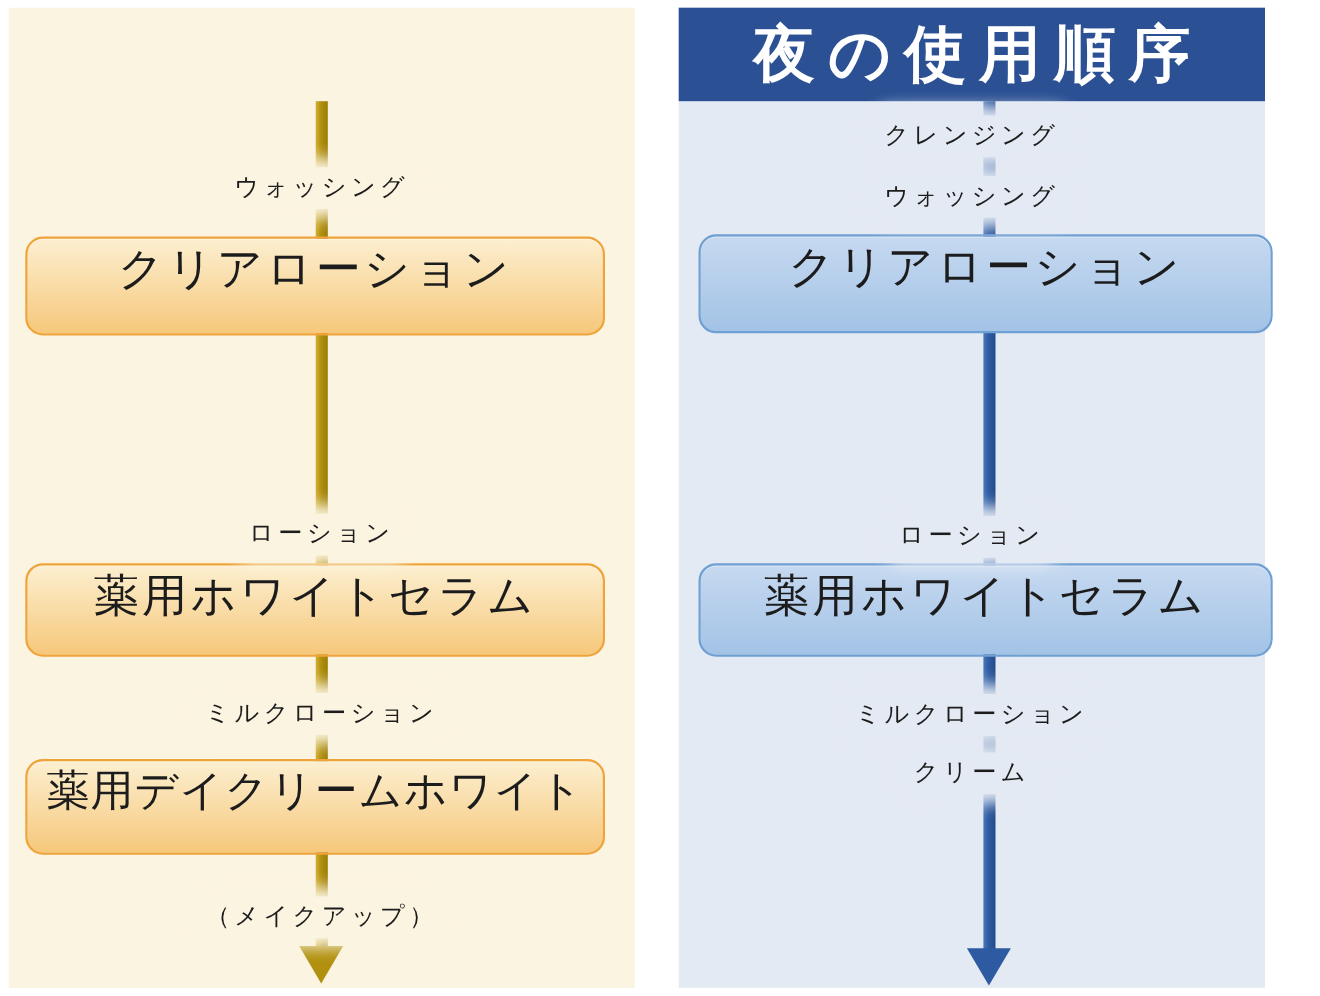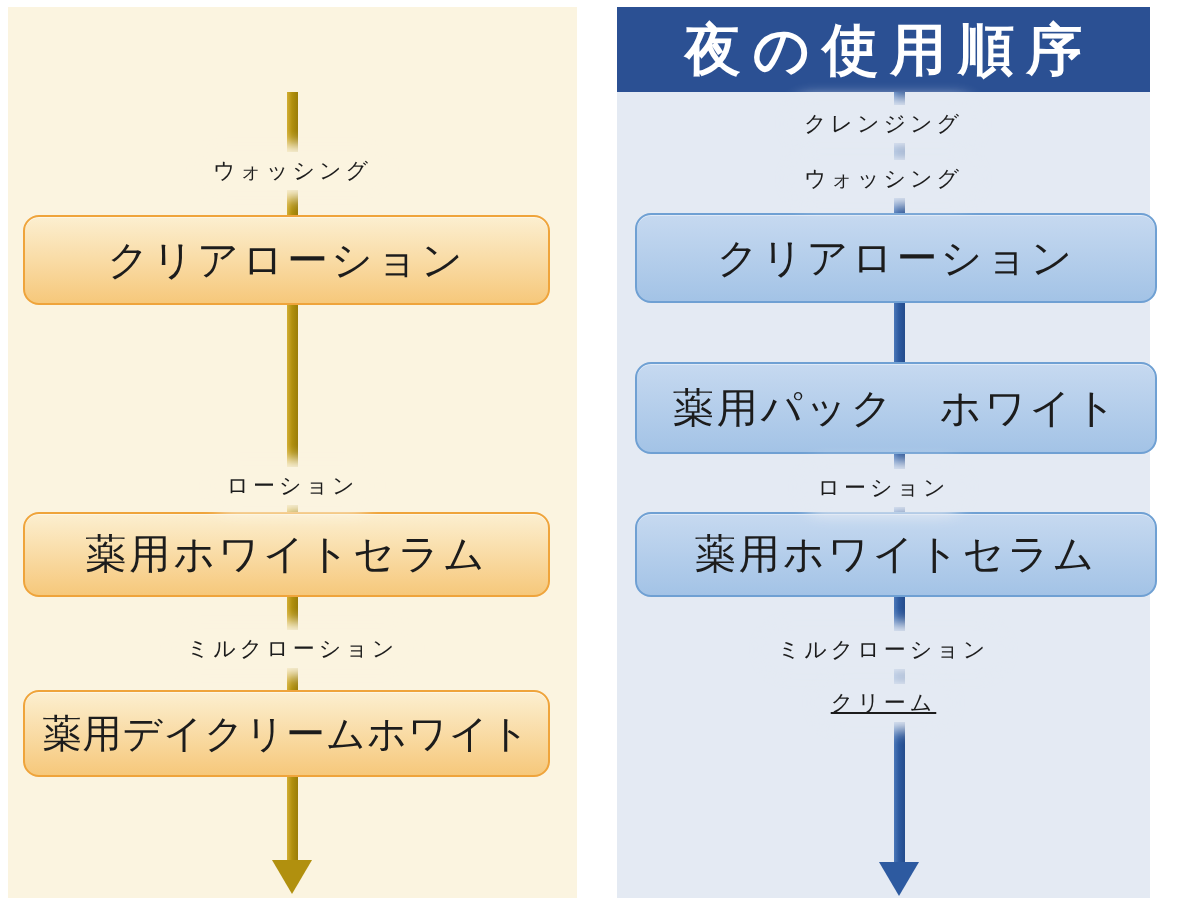--- a/index.html
+++ b/index.html
@@ -48,21 +48,21 @@
     display:inline-block;padding:0 10px;border-radius:18px;
     background:var(--panel-bg);
     box-shadow:0 0 14px 8px var(--panel-bg);
   }
 
   .step-box{
     position:absolute;z-index:2;box-sizing:border-box;
     border:2px solid var(--box-border);border-radius:16px;
     background:linear-gradient(180deg, var(--box-fill-top) 0%, var(--box-fill-bottom) 100%);
     box-shadow:inset 0 1px 0 rgba(255,255,255,.45);
-    display:flex;align-items:center;justify-content:center;
+    display:flex;justify-content:center;
     font-size:41px;letter-spacing:3px;white-space:nowrap;
   }
   .morning .step-box{left:15px;width:527px;}
   .night   .step-box{left:18px;width:522px;}
 
   
   .m-lab-washing {top:145px;}
   .m-box-clear   {top:208px;height:90px;}
   .m-lab-lotion  {top:460px;}
   .m-box-serum   {top:505px;height:85px;}
@@ -72,21 +72,21 @@
 
   
   .n-lab-cleansing{top:98px;}
   .n-lab-washing  {top:153px;}
   .n-box-clear    {top:206px;height:90px;}
   .n-lab-massage  {top:312px;}
   .n-box-pack     {top:355px;height:92px;}
   .n-lab-lotion   {top:462px;}
   .n-box-serum    {top:505px;height:85px;}
   .n-lab-milk     {top:624px;}
-  .n-lab-cream    {top:677px;text-decoration:underline;}
+  .n-lab-cream    {top:677px;}
 </style>
 </head>
 <body>
 
 <div class="page">
 
   <section class="panel morning" style="--header-bg: #AD8A1B; --panel-bg: #FBF4E0; --box-border: #EFA43B; --box-fill-top: #FCEFD0; --box-fill-bottom: #F6C87B; --arrow: #B1900E; --arrow-light: #D3AE34; --arrow-dark: #9A7D08;">
 
     <div class="flow-line"></div>
     <div class="flow-arrowhead"></div>
@@ -108,20 +108,23 @@
     </div>
 
     <div class="step-label m-lab-milk">
       <span class="halo">ミルクローション</span>
     </div>
 
     <div class="step-box m-box-daycream">
       <span>薬用デイクリームホワイト</span>
     </div>
 
+    <div class="step-label m-lab-makeup">
+      <span class="halo">（メイクアップ）</span>
+    </div>
   </section>
 
   <section class="panel night" style="--header-bg: #2B5093; --panel-bg: #E4EAF3; --box-border: #6FA0D3; --box-fill-top: #C6D9F0; --box-fill-bottom: #A3C3E6; --arrow: #2D5AA0; --arrow-light: #4A77B8; --arrow-dark: #244C8C;">
     <header class="panel-header">
       <h1 class="panel-title">夜の使用順序</h1>
     </header>
 
     <div class="flow-line"></div>
     <div class="flow-arrowhead"></div>
 
@@ -131,23 +134,20 @@
 
     <div class="step-label n-lab-washing">
       <span class="halo">ウォッシング</span>
     </div>
 
     <div class="step-box n-box-clear">
       <span>クリアローション</span>
     </div>
 
 
-    <div class="step-box n-box-pack">
-      <span>薬用パック　ホワイト</span>
-    </div>
 
     <div class="step-label n-lab-lotion">
       <span class="halo">ローション</span>
     </div>
 
     <div class="step-box n-box-serum">
       <span>薬用ホワイトセラム</span>
     </div>
 
     <div class="step-label n-lab-milk">

